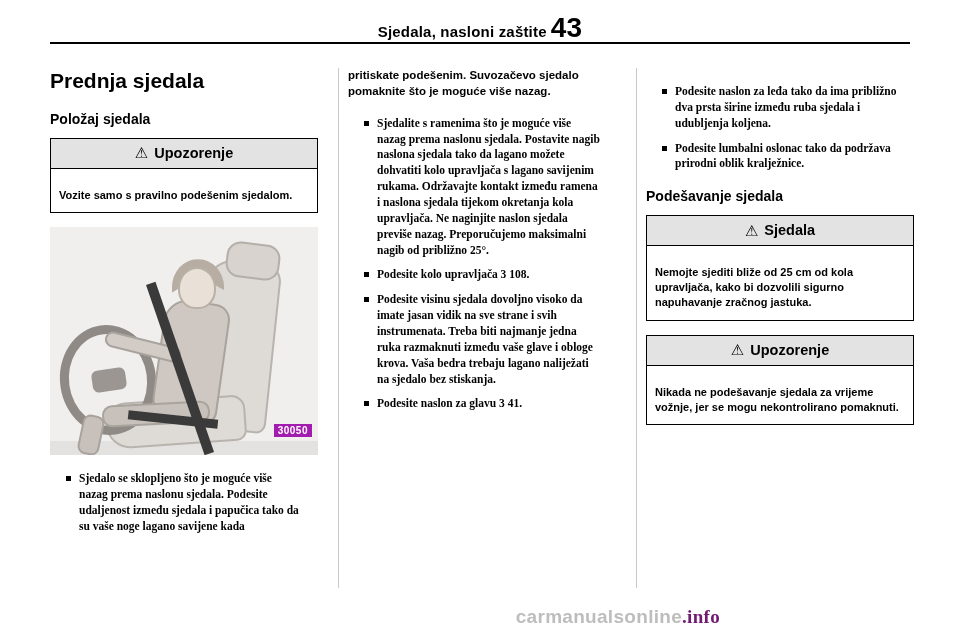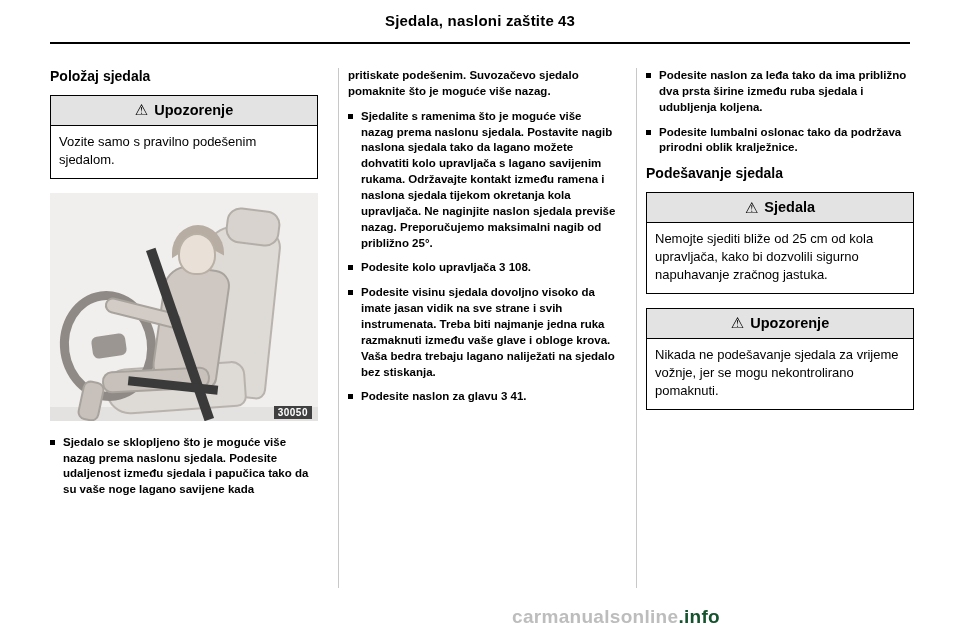--- a/index.html
+++ b/index.html
@@ -29,21 +29,21 @@
   .header-inner {
     display: flex;
     align-items: baseline;
     justify-content: center;
     gap: 4px;
     font-weight: bold;
     font-size: 15px;
     letter-spacing: 0.2px;
   }
   .header-title { font-size: 15px; font-weight: bold; }
-  .header-page { font-size: 15px; font-weight: bold; }
+  .header-page { font-size: 28px; font-weight: bold; }
 
   
   .col {
     position: absolute;
     top: 68px;
     width: 268px;
   }
   .col1 { left: 50px; }
   .col2 { left: 348px; }
   .col3 { left: 646px; }
@@ -88,31 +88,32 @@
     align-items: center;
     justify-content: center;
     gap: 6px;
   }
   .notice-head .warn-glyph {
     font-size: 15px;
     line-height: 1;
     font-weight: normal;
   }
   .notice-body {
-    padding: 7px 8px 9px 8px;
-    font-size: 13px;
-    font-weight: normal;
+    padding: 19px 8px 9px 8px;
+    font-size: 11px;
+    font-weight: bold;
     line-height: 1.38;
   }
 
   
   ul.blist {
     list-style: none;
-    margin: 0;
+    margin: 16px;
     padding: 0;
+    font-family: Liberation Serif, serif;
   }
   ul.blist li {
     position: relative;
     padding-left: 13px;
     margin-bottom: 9px;
     font-size: 11.5px;
     font-weight: bold;
     line-height: 1.38;
   }
   ul.blist li::before {
@@ -137,24 +138,24 @@
     position: relative;
     width: 268px;
     height: 228px;
     margin: 4px 0 14px 0;
     background: #f0efee;
     overflow: hidden;
   }
   .fig-caption {
     position: absolute;
     right: 6px;
-    bottom: 2px;
+    bottom: 18px;
     font-size: 10px;
     font-weight: bold;
-    background: #404040;
+    background: #a21caf;
     color: #ffffff;
     padding: 1px 4px;
     letter-spacing: 0.5px;
   }
   
   .seat-back {
     position: absolute;
     left: 150px; top: 34px;
     width: 74px; height: 170px;
     background: #dedad6;
@@ -274,38 +275,39 @@
   
   .watermark {
     position: absolute;
     right: 52px;
     bottom: 14px;
     font-size: 19px;
     font-weight: bold;
     color: #bdbdbd;
     letter-spacing: 0.3px;
   }
-  .watermark .dim { color: #14532d; }
+  .watermark .dim { color: #701a75; font-family: Liberation Serif, serif; }
 </style>
 </head>
 <body>
 
 <div class="page">
 
   <div class="header">
     <div class="header-inner">
       <span class="header-title">Sjedala, nasloni zaštite</span>
       <span class="header-page">43</span>
     </div>
   </div>
 
   <div class="divider div1"></div>
   <div class="divider div2"></div>
 
   <div class="col col1">
+    <h1 class="chapter">Prednja sjedala</h1>
     <h2 class="section">Položaj sjedala</h2>
 
     <div class="notice">
       <div class="notice-head">
         <span class="warn-glyph">⚠</span>
         <span>Upozorenje</span>
       </div>
       <div class="notice-body">Vozite samo s pravilno podešenim sjedalom.</div>
     </div>
 

